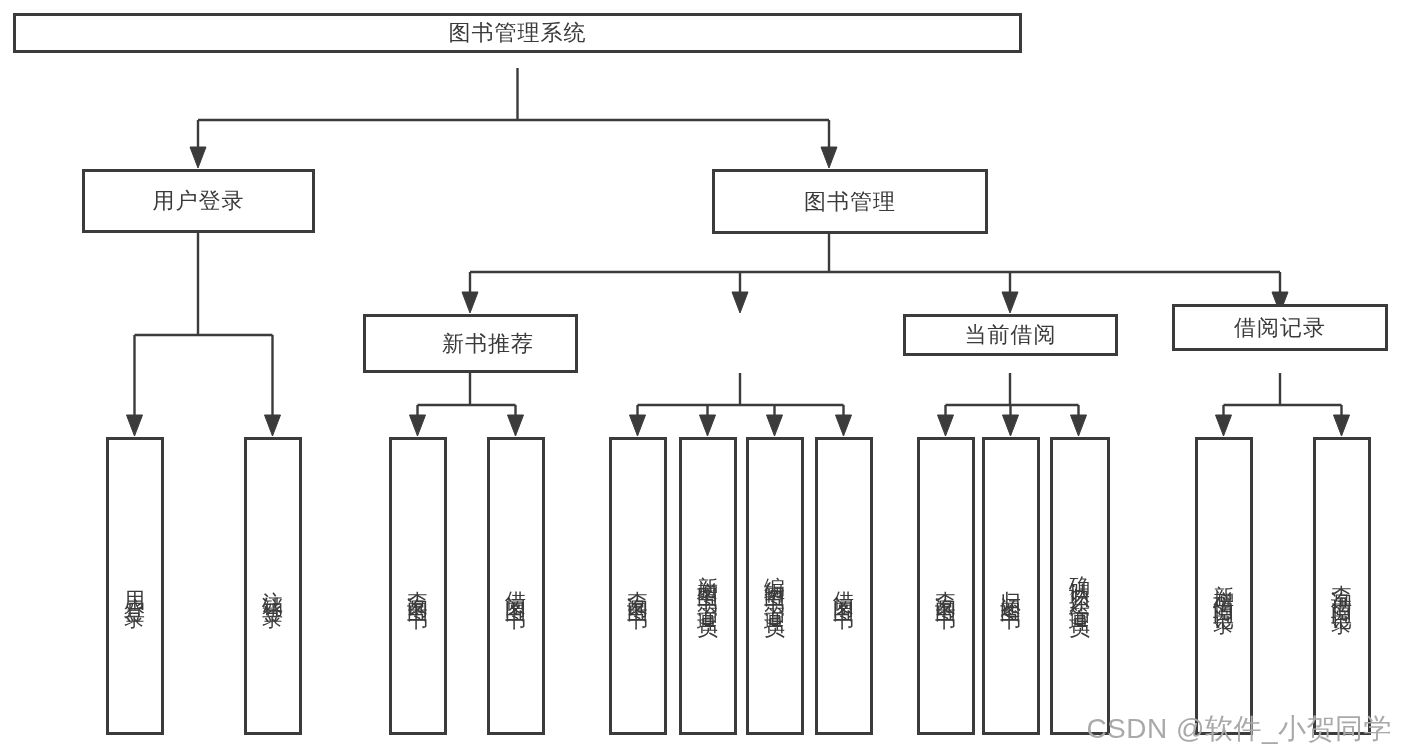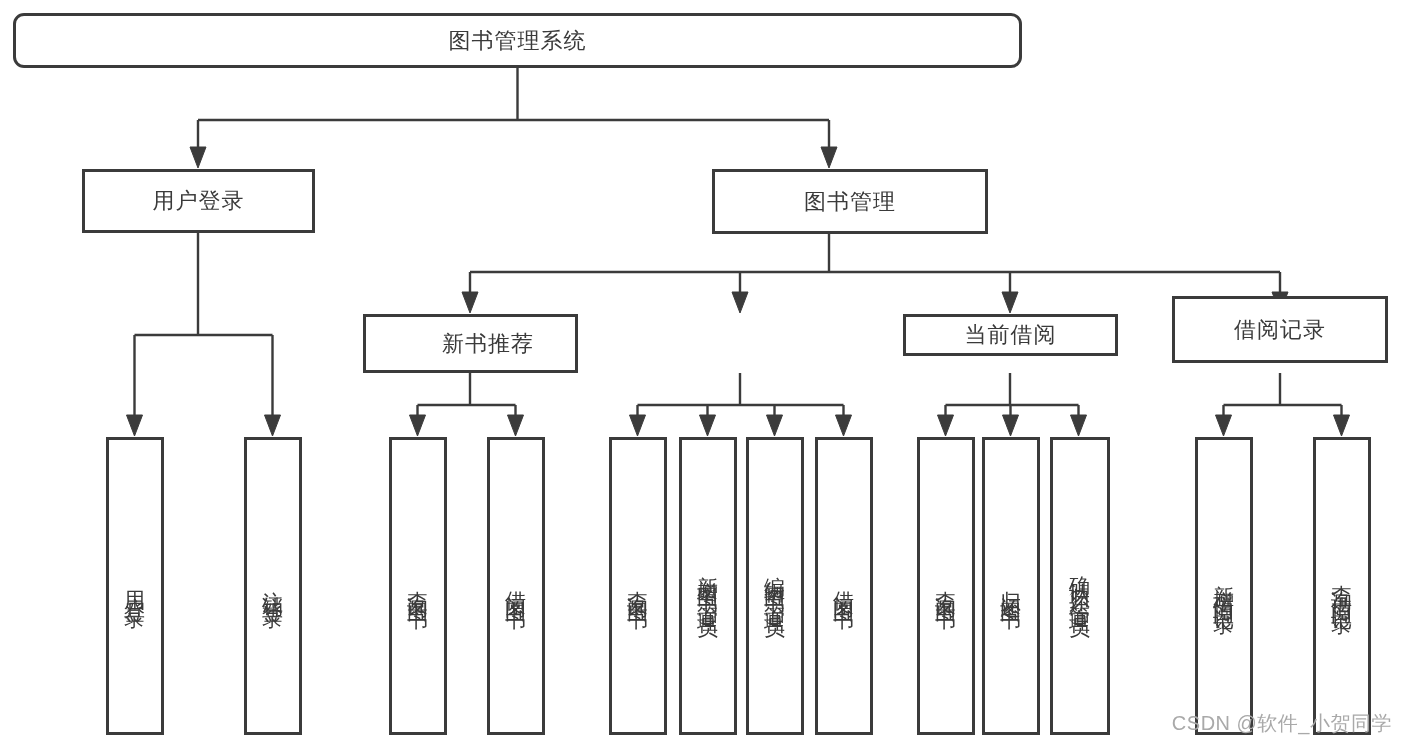--- a/index.html
+++ b/index.html
@@ -41,21 +41,21 @@
     writing-mode:vertical-rl;
     text-orientation:mixed;
     font-size:21px;color:var(--text);
     line-height:1;
     letter-spacing:6px;
     white-space:nowrap;
   }
   .watermark{
     position:absolute;z-index:3;
     right:13px;top:710px;
-    font-size:20px;color:var(--watermark);
+    font-size:28px;color:var(--watermark);
     letter-spacing:0.5px;
     white-space:nowrap;
   }
 </style>
 </head>
 <body>
 
 <div class="canvas">
 
   <svg class="connector-layer" width="1405" height="747" viewBox="0 0 1405 747">
@@ -94,38 +94,38 @@
       <polygon points="1010.5,436 1002.5,415 1018.5,415"></polygon>
       <polygon points="1078.5,436 1070.5,415 1086.5,415"></polygon>
     </g>
     <g>
       <path d="M1280 373 V405 M1223.5 405 H1341.5 M1223.5 405 V418 M1341.5 405 V418"></path>
       <polygon points="1223.5,436 1215.5,415 1231.5,415"></polygon>
       <polygon points="1341.5,436 1333.5,415 1349.5,415"></polygon>
     </g>
   </svg>
 
-  <div class="hbox" style="left:13px;top:13px;width:1009px;height:55px;border-radius:11px;">
+  <div class="hbox" style="left:13px;top:13px;width:1009px;height:40px;">
     <span>图书管理系统</span>
   </div>
 
   <div class="hbox" style="left:82px;top:169px;width:233px;height:64px;">
     <span>用户登录</span>
   </div>
   <div class="hbox" style="left:712px;top:169px;width:276px;height:65px;">
     <span>图书管理</span>
   </div>
 
   <div class="hbox" style="left:363px;top:314px;width:215px;height:59px;padding-left:35px;">
     <span>新书推荐</span>
   </div>
   <div class="hbox" style="left:903px;top:314px;width:215px;height:42px;">
     <span>当前借阅</span>
   </div>
-  <div class="hbox" style="left:1172px;top:296px;width:216px;height:67px;text-align:center;">
+  <div class="hbox" style="left:1172px;top:304px;width:216px;height:47px;text-align:center;">
     <span>借阅记录</span>
   </div>
 
   <div class="vbox" style="left:106px;">
     <span class="vtext">用户登录</span>
   </div>
   <div class="vbox" style="left:244px;">
     <span class="vtext">注销登录</span>
   </div>
 

